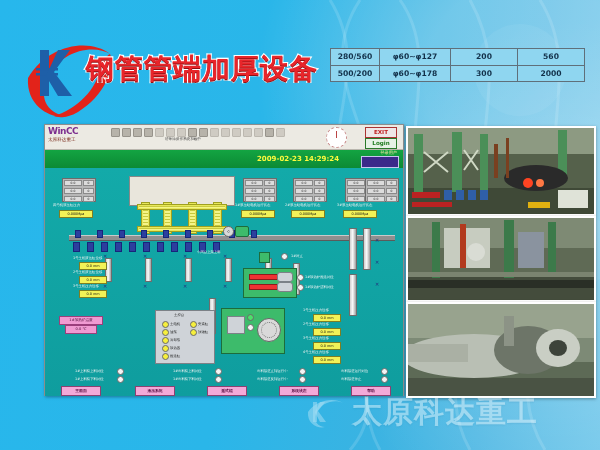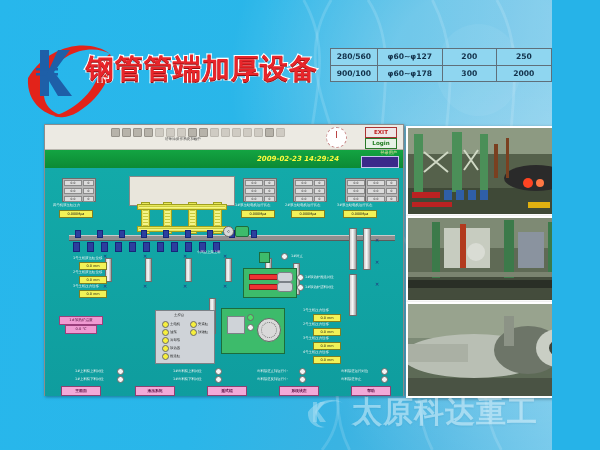--- a/index.html
+++ b/index.html
@@ -1,21 +1,21 @@
 <!DOCTYPE html>
 <html><head>
 <meta charset="utf-8">
 <style>
   html,body{margin:0;padding:0;}
   body{
     width:600px;height:450px;overflow:hidden;
     font-family:"DejaVu Sans","Liberation Sans",sans-serif;
     background:#26b3e8;
   }
-  .page{position:relative;width:552px;height:450px;overflow:hidden;
+  .page{position:relative;width:600px;height:450px;overflow:hidden;
         background:
           radial-gradient(circle at 88% 18%, rgba(255,255,255,.28) 0 16%, rgba(255,255,255,0) 42%),
           radial-gradient(circle at 97% 62%, rgba(255,255,255,.18) 0 14%, rgba(255,255,255,0) 40%),
           linear-gradient(100deg,#27b7ec 0%,#2ab6e9 42%,#3ab3e2 66%,#52b9e4 82%,#6ec6ea 100%);
   }
   
   .swirl{position:absolute;inset:0;pointer-events:none;opacity:.55;}
   .swirl svg{width:100%;height:100%;display:block;}
 
   
@@ -61,21 +61,21 @@
          border:1px dashed #c98b8b;background:#fff;}
   .clock:after{content:"";position:absolute;left:9px;top:3px;width:1px;height:7px;background:#b44;}
   .btn-exit{position:absolute;right:6px;top:2px;width:30px;height:9px;background:#efe7e7;
             border:1px solid #a33;color:#c01c1c;font-size:5.6px;font-weight:bold;text-align:center;line-height:9px;}
   .btn-login{position:absolute;right:6px;top:13px;width:30px;height:9px;background:#e6f2e6;
             border:1px solid #2a7a2a;color:#1d7a1d;font-size:5.6px;font-weight:bold;text-align:center;line-height:9px;}
 
   .hmi-title{position:relative;height:18px;background:#0f9a3c;
              background:linear-gradient(#13a442,#0c8a34);}
   .hmi-title .t{position:absolute;left:56px;top:4px;font-size:8.5px;font-weight:bold;color:#fff;white-space:nowrap;}
-  .hmi-title .ts{position:absolute;left:212px;top:5px;font-size:7px;font-weight:bold;color:#fffb3d;font-style:italic;}
+  .hmi-title .ts{position:absolute;left:212px;top:5px;font-size:7px;font-weight:bold;color:#fffb3d;}
   .hmi-title .ulabel{position:absolute;right:6px;top:0px;font-size:4.2px;color:#ffe9a8;}
   .hmi-title .ubox{position:absolute;right:4px;top:6px;width:36px;height:10px;background:#3b2a8a;border:1px solid #c9c5f0;}
 
   .hmi-body{position:relative;height:228px;background:#0fa7a7;
             background:linear-gradient(#13aaa9,#0f9d9e);overflow:hidden;}
 
   
   .lbl{position:absolute;font-size:3.4px;color:#f4f4f4;white-space:nowrap;line-height:4px;}
   .val{position:absolute;background:#f2f257;border:1px solid #7e7e22;font-size:3.4px;color:#101010;
        text-align:center;line-height:6px;height:6px;white-space:nowrap;}
@@ -147,34 +147,38 @@
   </div>
 
   <div class="headline">钢管管端加厚设备</div>
 
   <table class="spec">
     <tbody>
     <tr>
       <td class="model">280/560</td>
       <td class="spec-range">φ60~φ127</td>
       <td class="num">200</td>
-      <td class="num">250</td>
+      <td class="num">560</td>
     </tr>
     <tr>
-      <td class="model">900/100</td>
+      <td class="model">500/200</td>
       <td class="spec-range">φ60~φ178</td>
       <td class="num">300</td>
       <td class="num">2000</td>
     </tr>
   </tbody>
     </table>
 
   <div class="hmi">
 
     <div class="hmi-toolbar">
+      <div class="wincc">
+        <div class="wincc-logo">WinCC</div>
+        <div class="wincc-sub">太原科达重工</div>
+      </div>
       <div class="tb-icons">
         <i></i>
           <i></i>
         <i></i>
           <i></i>
         <i class="dim"></i>
           <i class="dim"></i>
         <i class="dim"></i>
           <i></i>
         <i></i>

